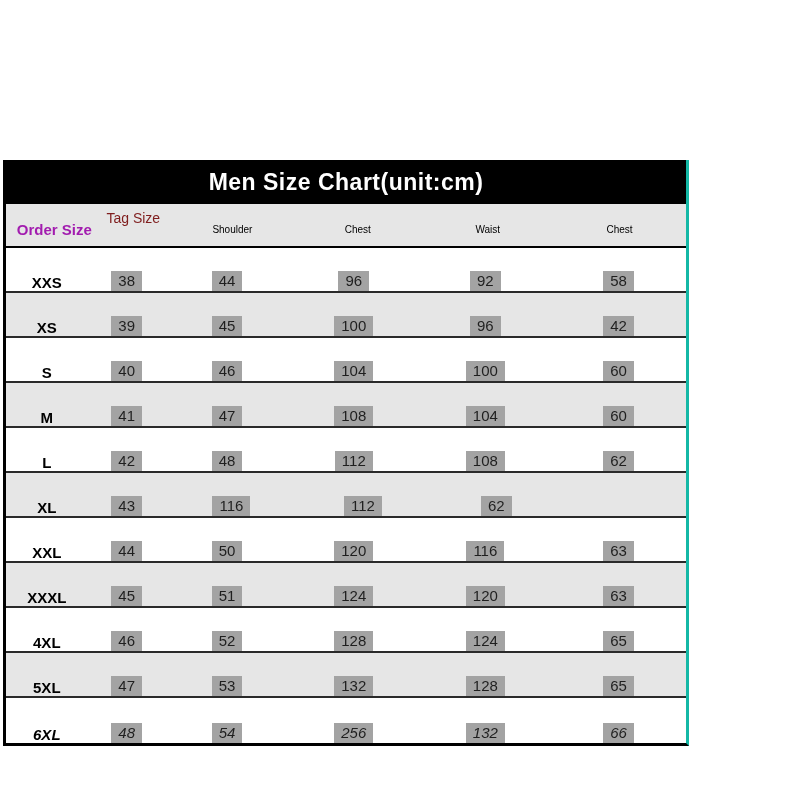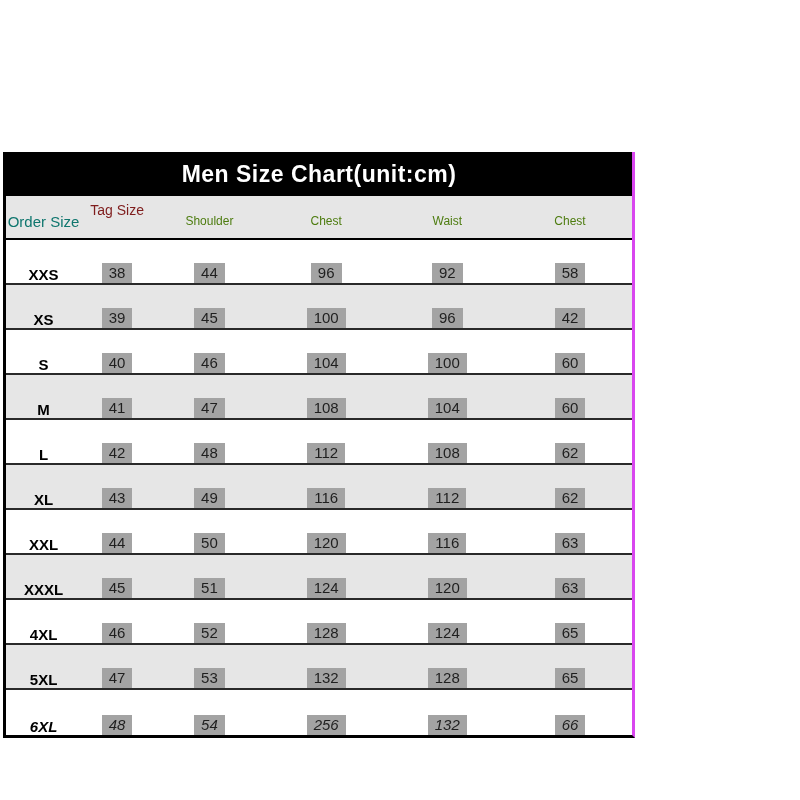--- a/index.html
+++ b/index.html
@@ -7,25 +7,25 @@
     padding: 0;
     width: 800px;
     height: 800px;
     background: #ffffff;
     font-family: "Liberation Sans", sans-serif;
     overflow: hidden;
   }
   .table-wrap {
     position: absolute;
     left: 3px;
-    top: 152px;
-    width: 632px;
+    top: 160px;
+    width: 686px;
     box-sizing: border-box;
     border-left: 3px solid #000000;
-    border-right: 3px solid #d946ef;
+    border-right: 3px solid #14b8a6;
     border-bottom: 3px solid #000000;
     background: #ffffff;
   }
   .title-bar {
     height: 44px;
     background: #000000;
     color: #ffffff;
     display: flex;
     align-items: center;
     justify-content: center;
@@ -46,28 +46,29 @@
     box-sizing: border-box;
   }
   .c0 { width: 12%; }
   .c1 { width: 11.5%; }
   .c2 { width: 18%; }
   .c3 { width: 19.3%; }
   .c4 { width: 19.4%; }
   .c5 { width: 19.8%; }
   .hc {
     align-items: center;
-    font-size: 12px;
-    color: #4d7c0f;
+    font-size: 10px;
+    color: #000000;
     padding-top: 8px;
   }
   .hc-order {
-    font-weight: normal;
+    font-weight: bold;
     font-size: 15px;
-    color: #0f766e;
+    color: #a21caf;
+    margin-left: 8px;
   }
   .hc-tag {
     align-items: flex-start;
     padding-top: 6px;
     font-size: 14px;
     color: #7f1d1d;
   }
   .t-row {
     display: flex;
     height: 45px;
@@ -195,23 +196,20 @@
         </div>
         <div class="col c5 val-cell">
           <span class="val">62</span>
         </div>
       </div>
       <div class="t-row">
         <div class="col c0 size-cell">XL</div>
         <div class="col c1 val-cell">
           <span class="val">43</span>
         </div>
-        <div class="col c2 val-cell">
-          <span class="val">49</span>
-        </div>
         <div class="col c3 val-cell">
           <span class="val">116</span>
         </div>
         <div class="col c4 val-cell">
           <span class="val">112</span>
         </div>
         <div class="col c5 val-cell">
           <span class="val">62</span>
         </div>
       </div>

